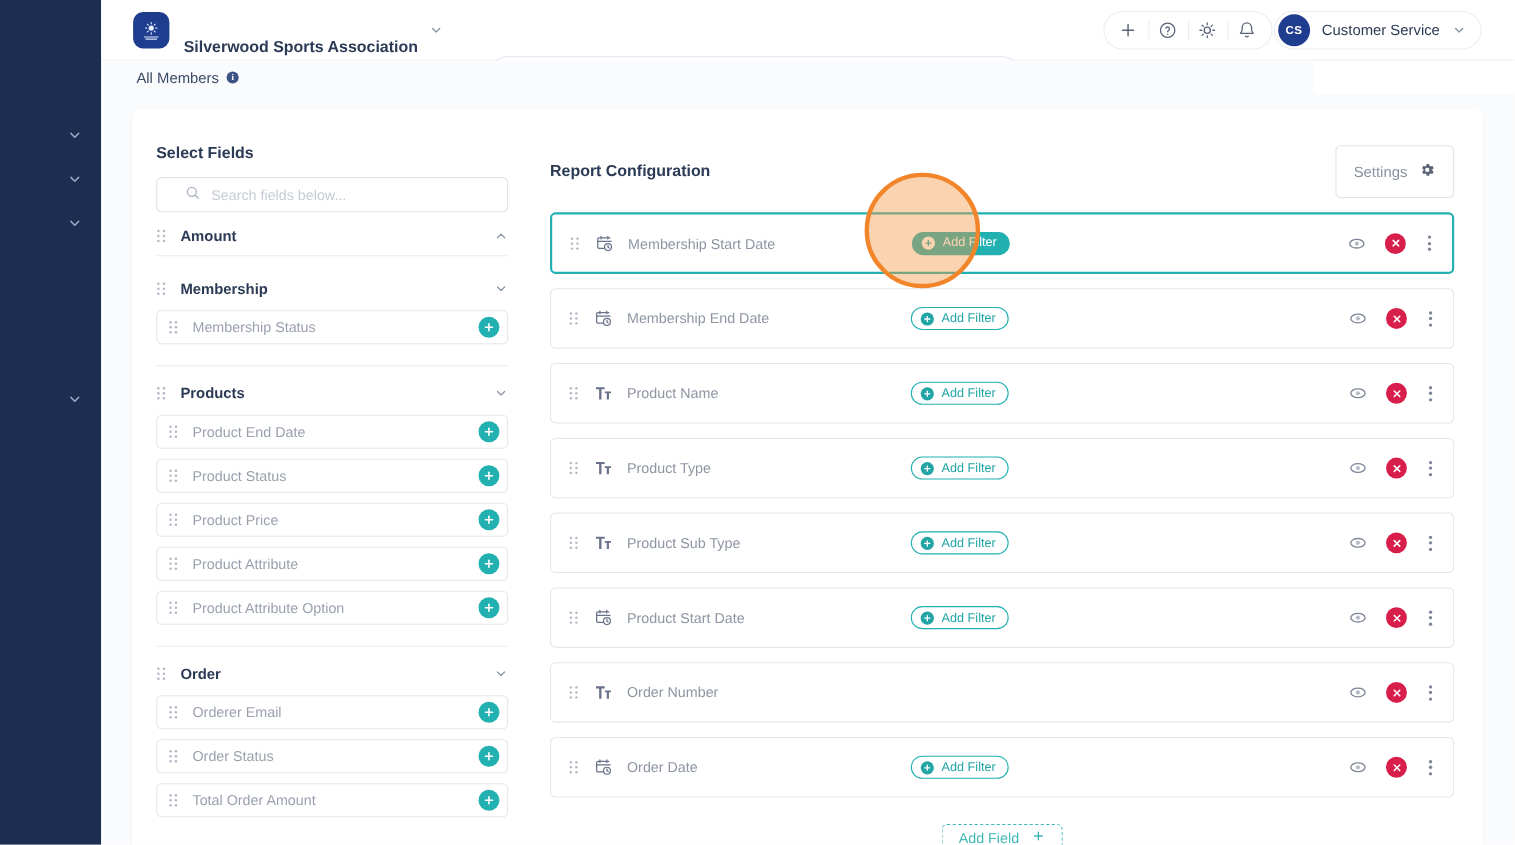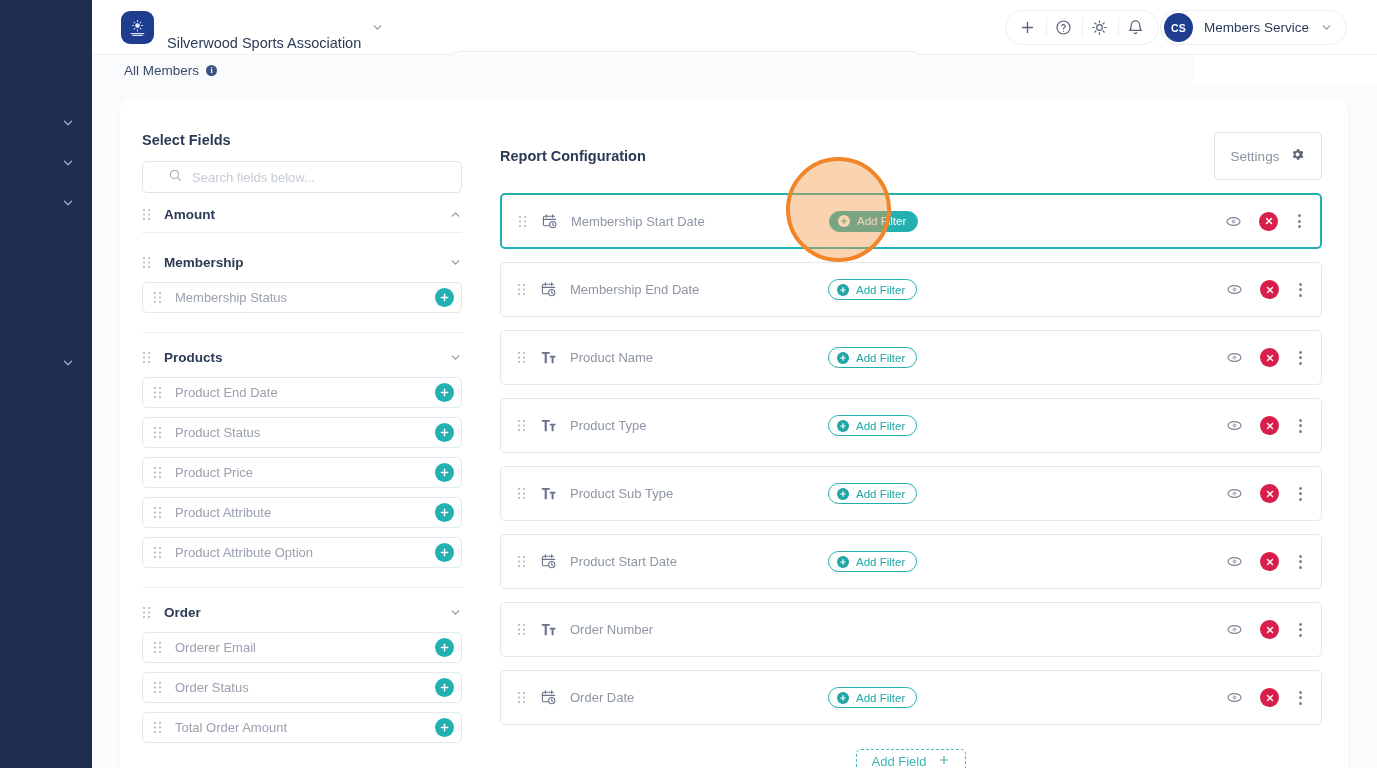--- a/index.html
+++ b/index.html
@@ -36,21 +36,21 @@
   .brand { display: flex; align-items: center; margin-left: 29px; }
   .brand-logo {
     width: 33px; height: 33px; border-radius: 9px;
     background: #1f3d8f;
     display: flex; align-items: center; justify-content: center;
     flex-shrink: 0;
   }
   .brand-logo svg { width: 23px; height: 23px; }
   .brand-name {
     margin-left: 13px;
-    font-size: 14.5px; color: #2b3a55; font-weight: 400;
+    font-size: 14.5px; color: #2b3a55; font-weight: 700;
     white-space: nowrap;
     margin-top: 32px;
   }
   .brand-caret { margin-left: 10px; color: #8b93a7; display: flex; }
   .brand-caret svg { width: 13px; height: 13px; }
 
   .searchbox {
     position: absolute; left: 354px; top: 11px;
     width: 480px; height: 31px;
     border: 1px solid #e7eaf0; border-radius: 17px;
@@ -333,21 +333,21 @@
       </div>
       <div class="icon-btn">
         <svg viewBox="0 0 24 24" fill="none" stroke="currentColor" stroke-width="1.7" stroke-linecap="round" stroke-linejoin="round">
             <path d="M18 8.6a6 6 0 1 0-12 0c0 6-2.2 7.4-2.2 7.4h16.4S18 14.6 18 8.6z"></path>
             <path d="M13.7 19.6a2 2 0 0 1-3.4 0"></path>
           </svg>
       </div>
     </div>
     <div class="user-pill">
       <div class="avatar">CS</div>
-      <div class="user-name">Members Service</div>
+      <div class="user-name">Customer Service</div>
       <span class="user-caret">
         <svg viewBox="0 0 24 24" fill="none" stroke="currentColor" stroke-width="2.2" stroke-linecap="round" stroke-linejoin="round">
             <polyline points="6 9 12 15 18 9"></polyline>
           </svg>
       </span>
     </div>
   </div>
 </div>
 
 <div class="subheader">

